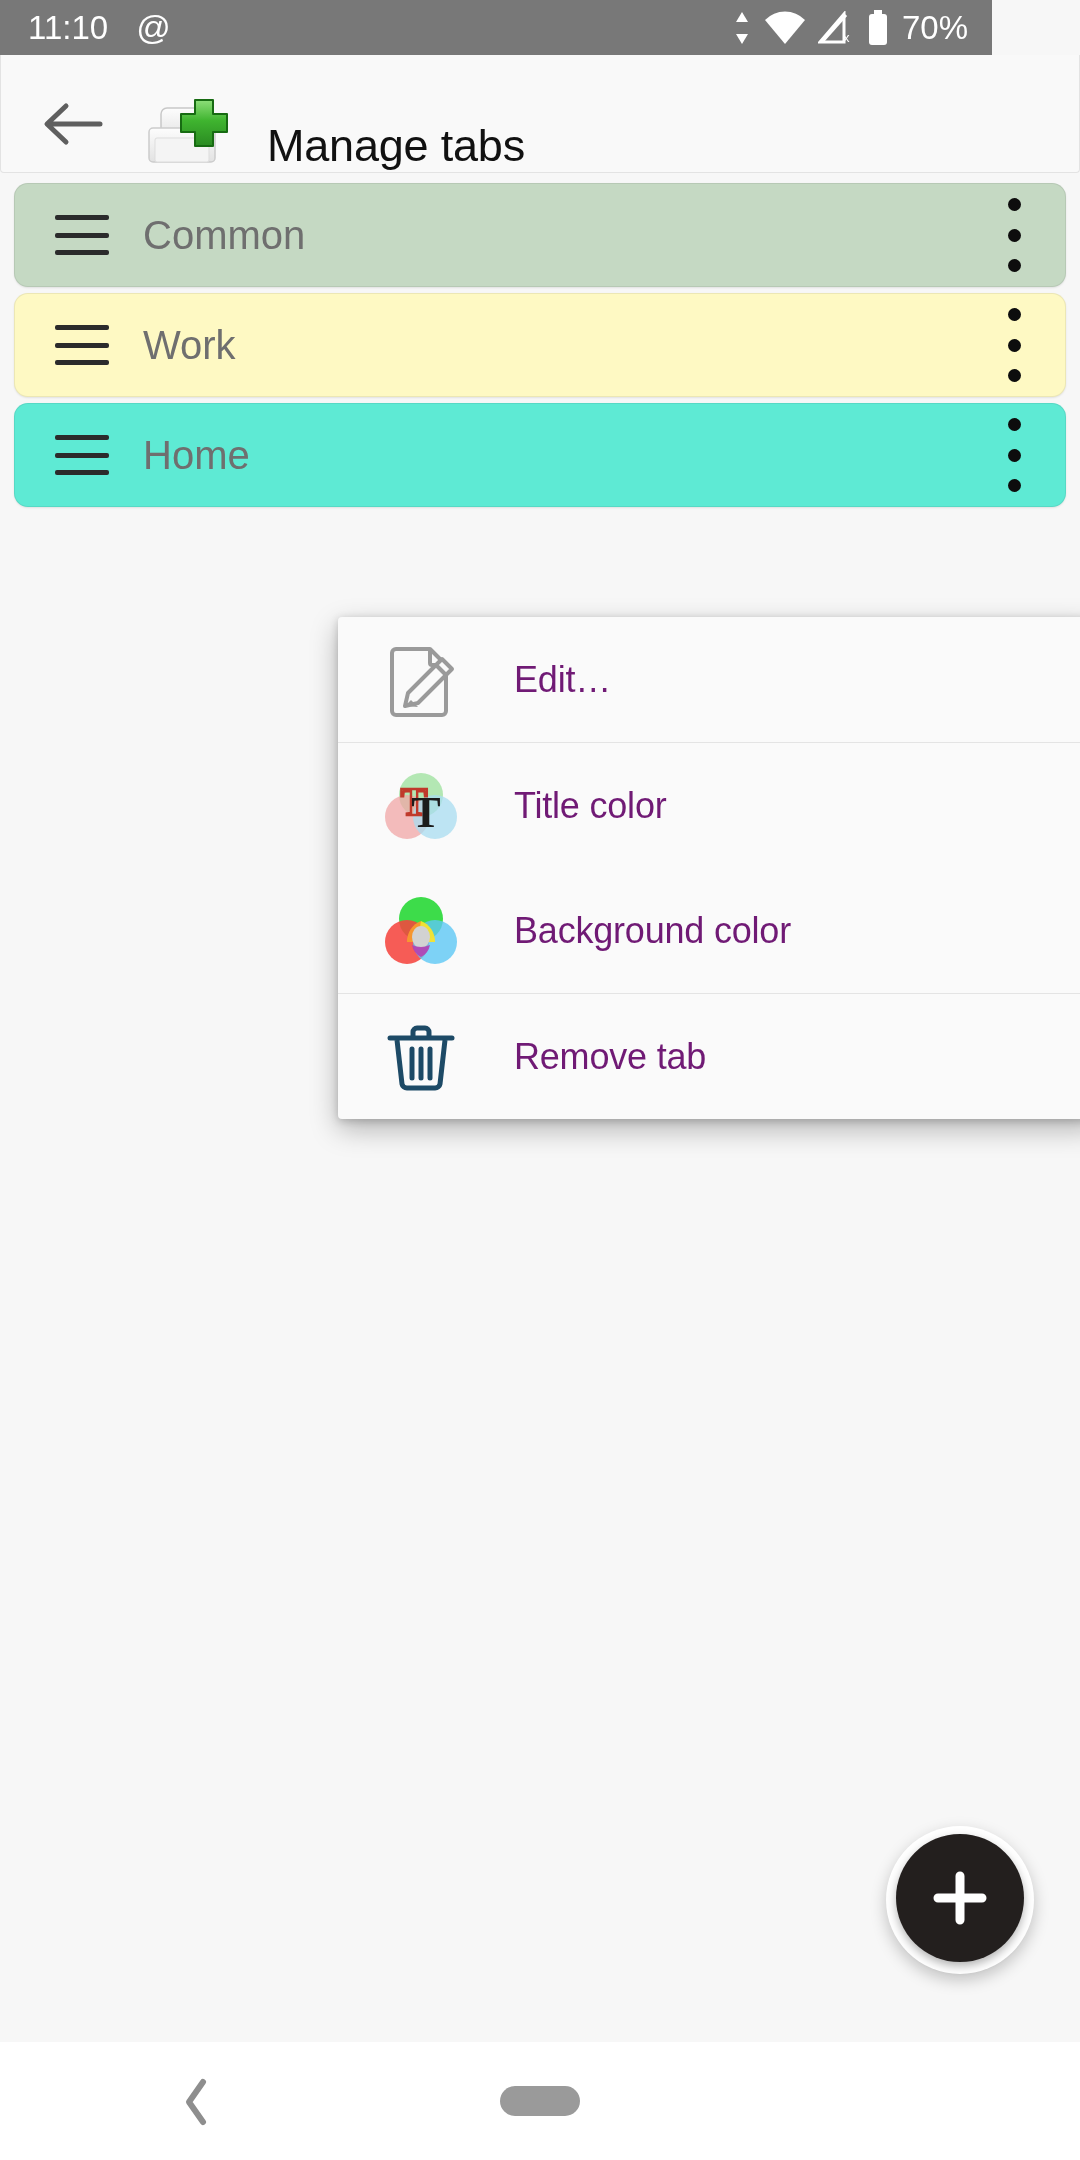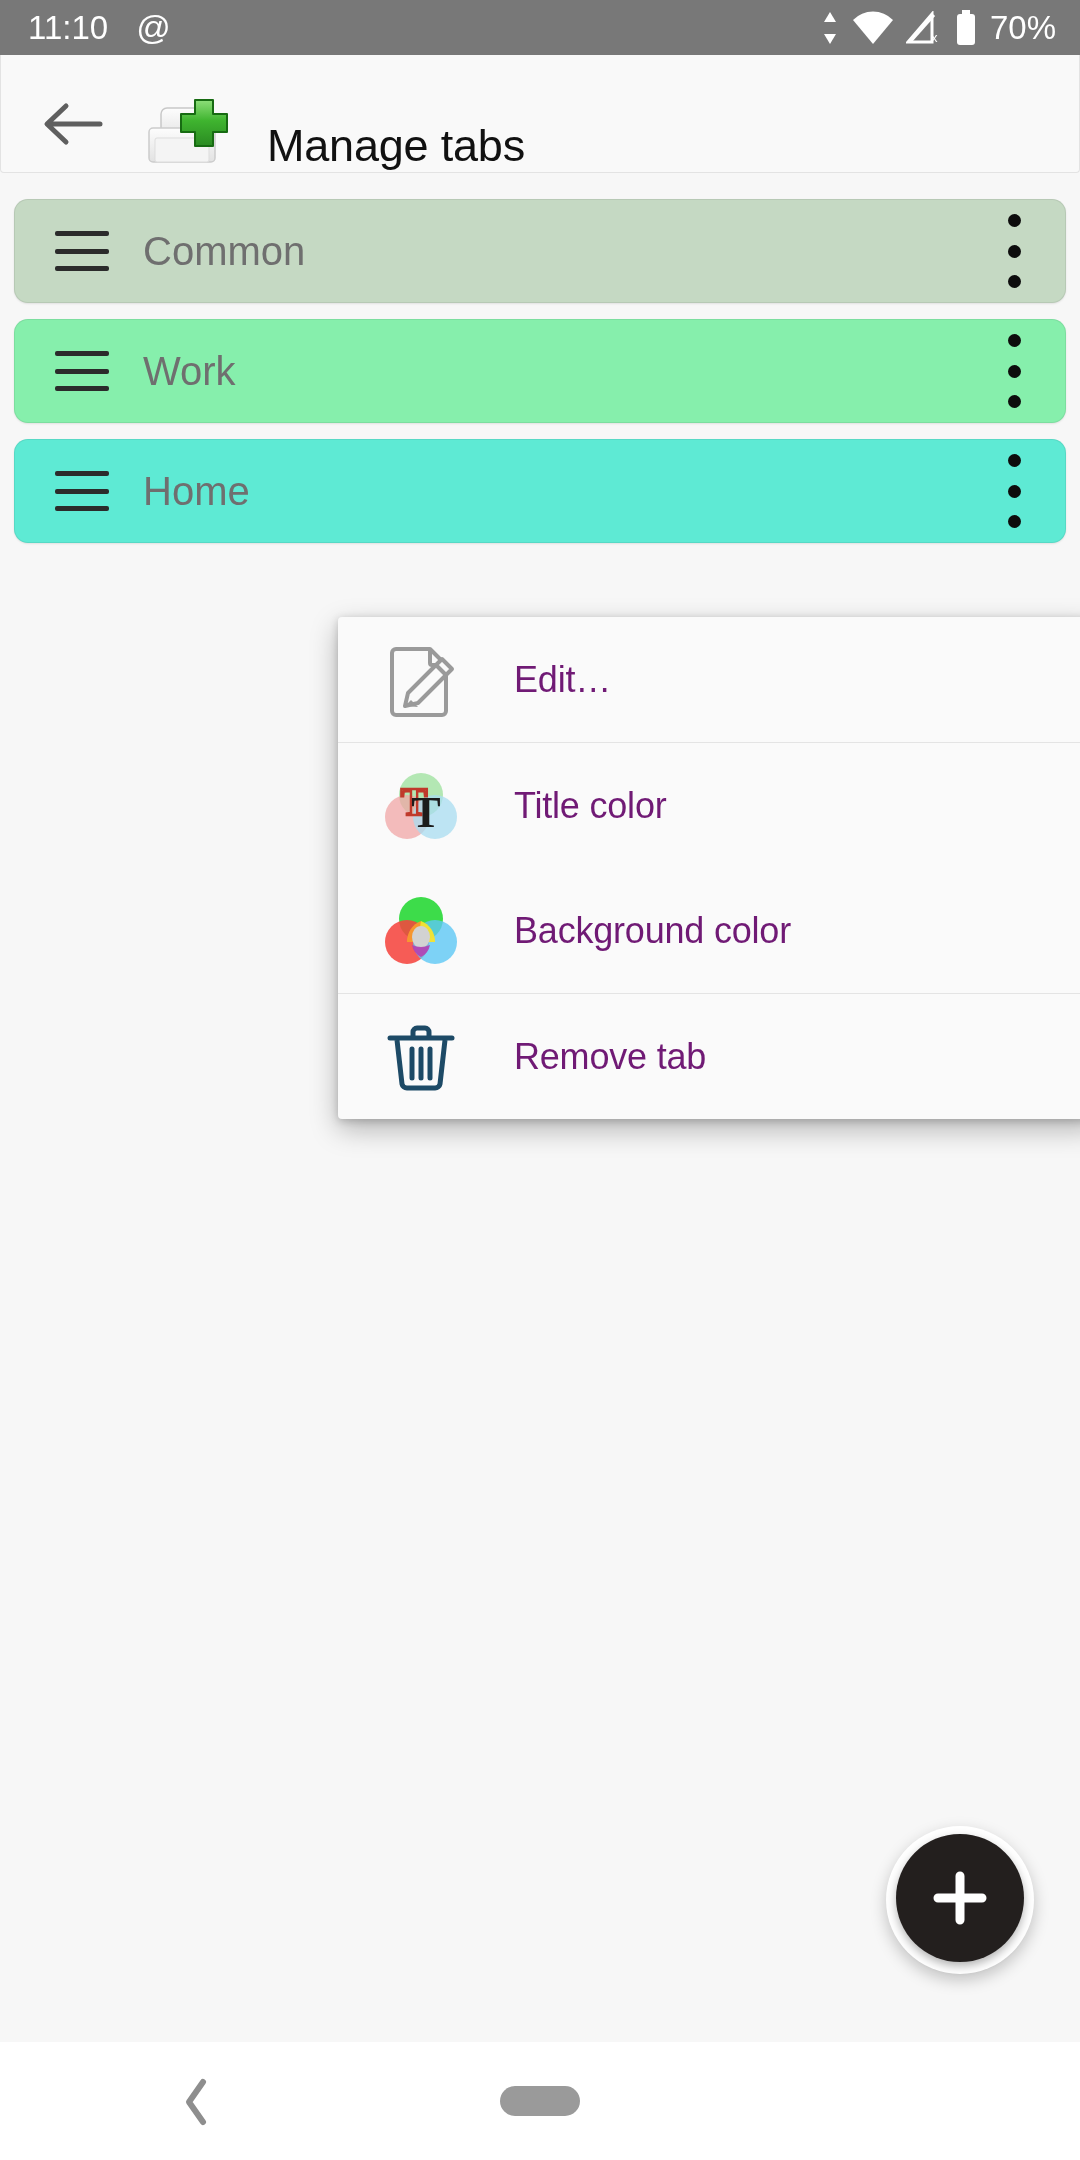--- a/index.html
+++ b/index.html
@@ -7,21 +7,21 @@
     width: 1080px; height: 2160px;
     background: #fafafa;
     font-family: "Liberation Sans", sans-serif;
     overflow: hidden;
   }
   #root { position: relative; width: 1080px; height: 2160px; background: #f7f7f7; }
 
   
   .statusbar {
     position: absolute; top: 0; left: 0;
-    width: 1080px; height: 55px;
+    width: 992px; height: 55px;
     background: #787878;
     display: flex; align-items: center;
     padding: 0 24px 0 28px;
     color: #ffffff;
   }
   .sb-clock { font-size: 33px; letter-spacing: 0px; font-weight: 400; }
   .sb-at { font-size: 34px; margin-left: 28px; font-weight: 400; }
   .sb-right { margin-left: auto; display: flex; align-items: center; gap: 12px; }
   .sb-pct { font-size: 33px; font-weight: 400; }
 
@@ -43,21 +43,21 @@
   .appbar-title {
     margin-left: 32px;
     font-size: 45px; color: #111111; font-weight: 400;
     letter-spacing: -0.2px;
   }
 
   
   .tablist { position: absolute; top: 183px; left: 0; width: 1080px; }
   .tabrow {
     position: relative;
-    height: 104px; margin: 16px 14px 6px 14px;
+    height: 104px; margin: 0 14px 6px 14px;
     border-radius: 14px;
     display: flex; align-items: center;
     border: 1px solid rgba(0,0,0,0.07);
     box-shadow: 0 1px 2px rgba(0,0,0,0.09);
   }
   .drag-handle {
     width: 54px; height: 40px; margin-left: 40px;
     display: flex; flex-direction: column; justify-content: space-between;
   }
   .drag-handle i { display: block; height: 5px; background: #2b2b2b; border-radius: 2px; }
@@ -208,21 +208,21 @@
           <i></i>
         </span>
       <span class="tab-label">Common</span>
       <span class="kebab">
           <i></i>
           <i></i>
           <i></i>
         </span>
     </div>
 
-    <div class="tabrow" style="background:#86efac;">
+    <div class="tabrow" style="background:#fef9c3;">
       <span class="drag-handle">
           <i></i>
           <i></i>
           <i></i>
         </span>
       <span class="tab-label">Work</span>
       <span class="kebab">
           <i></i>
           <i></i>
           <i></i>

